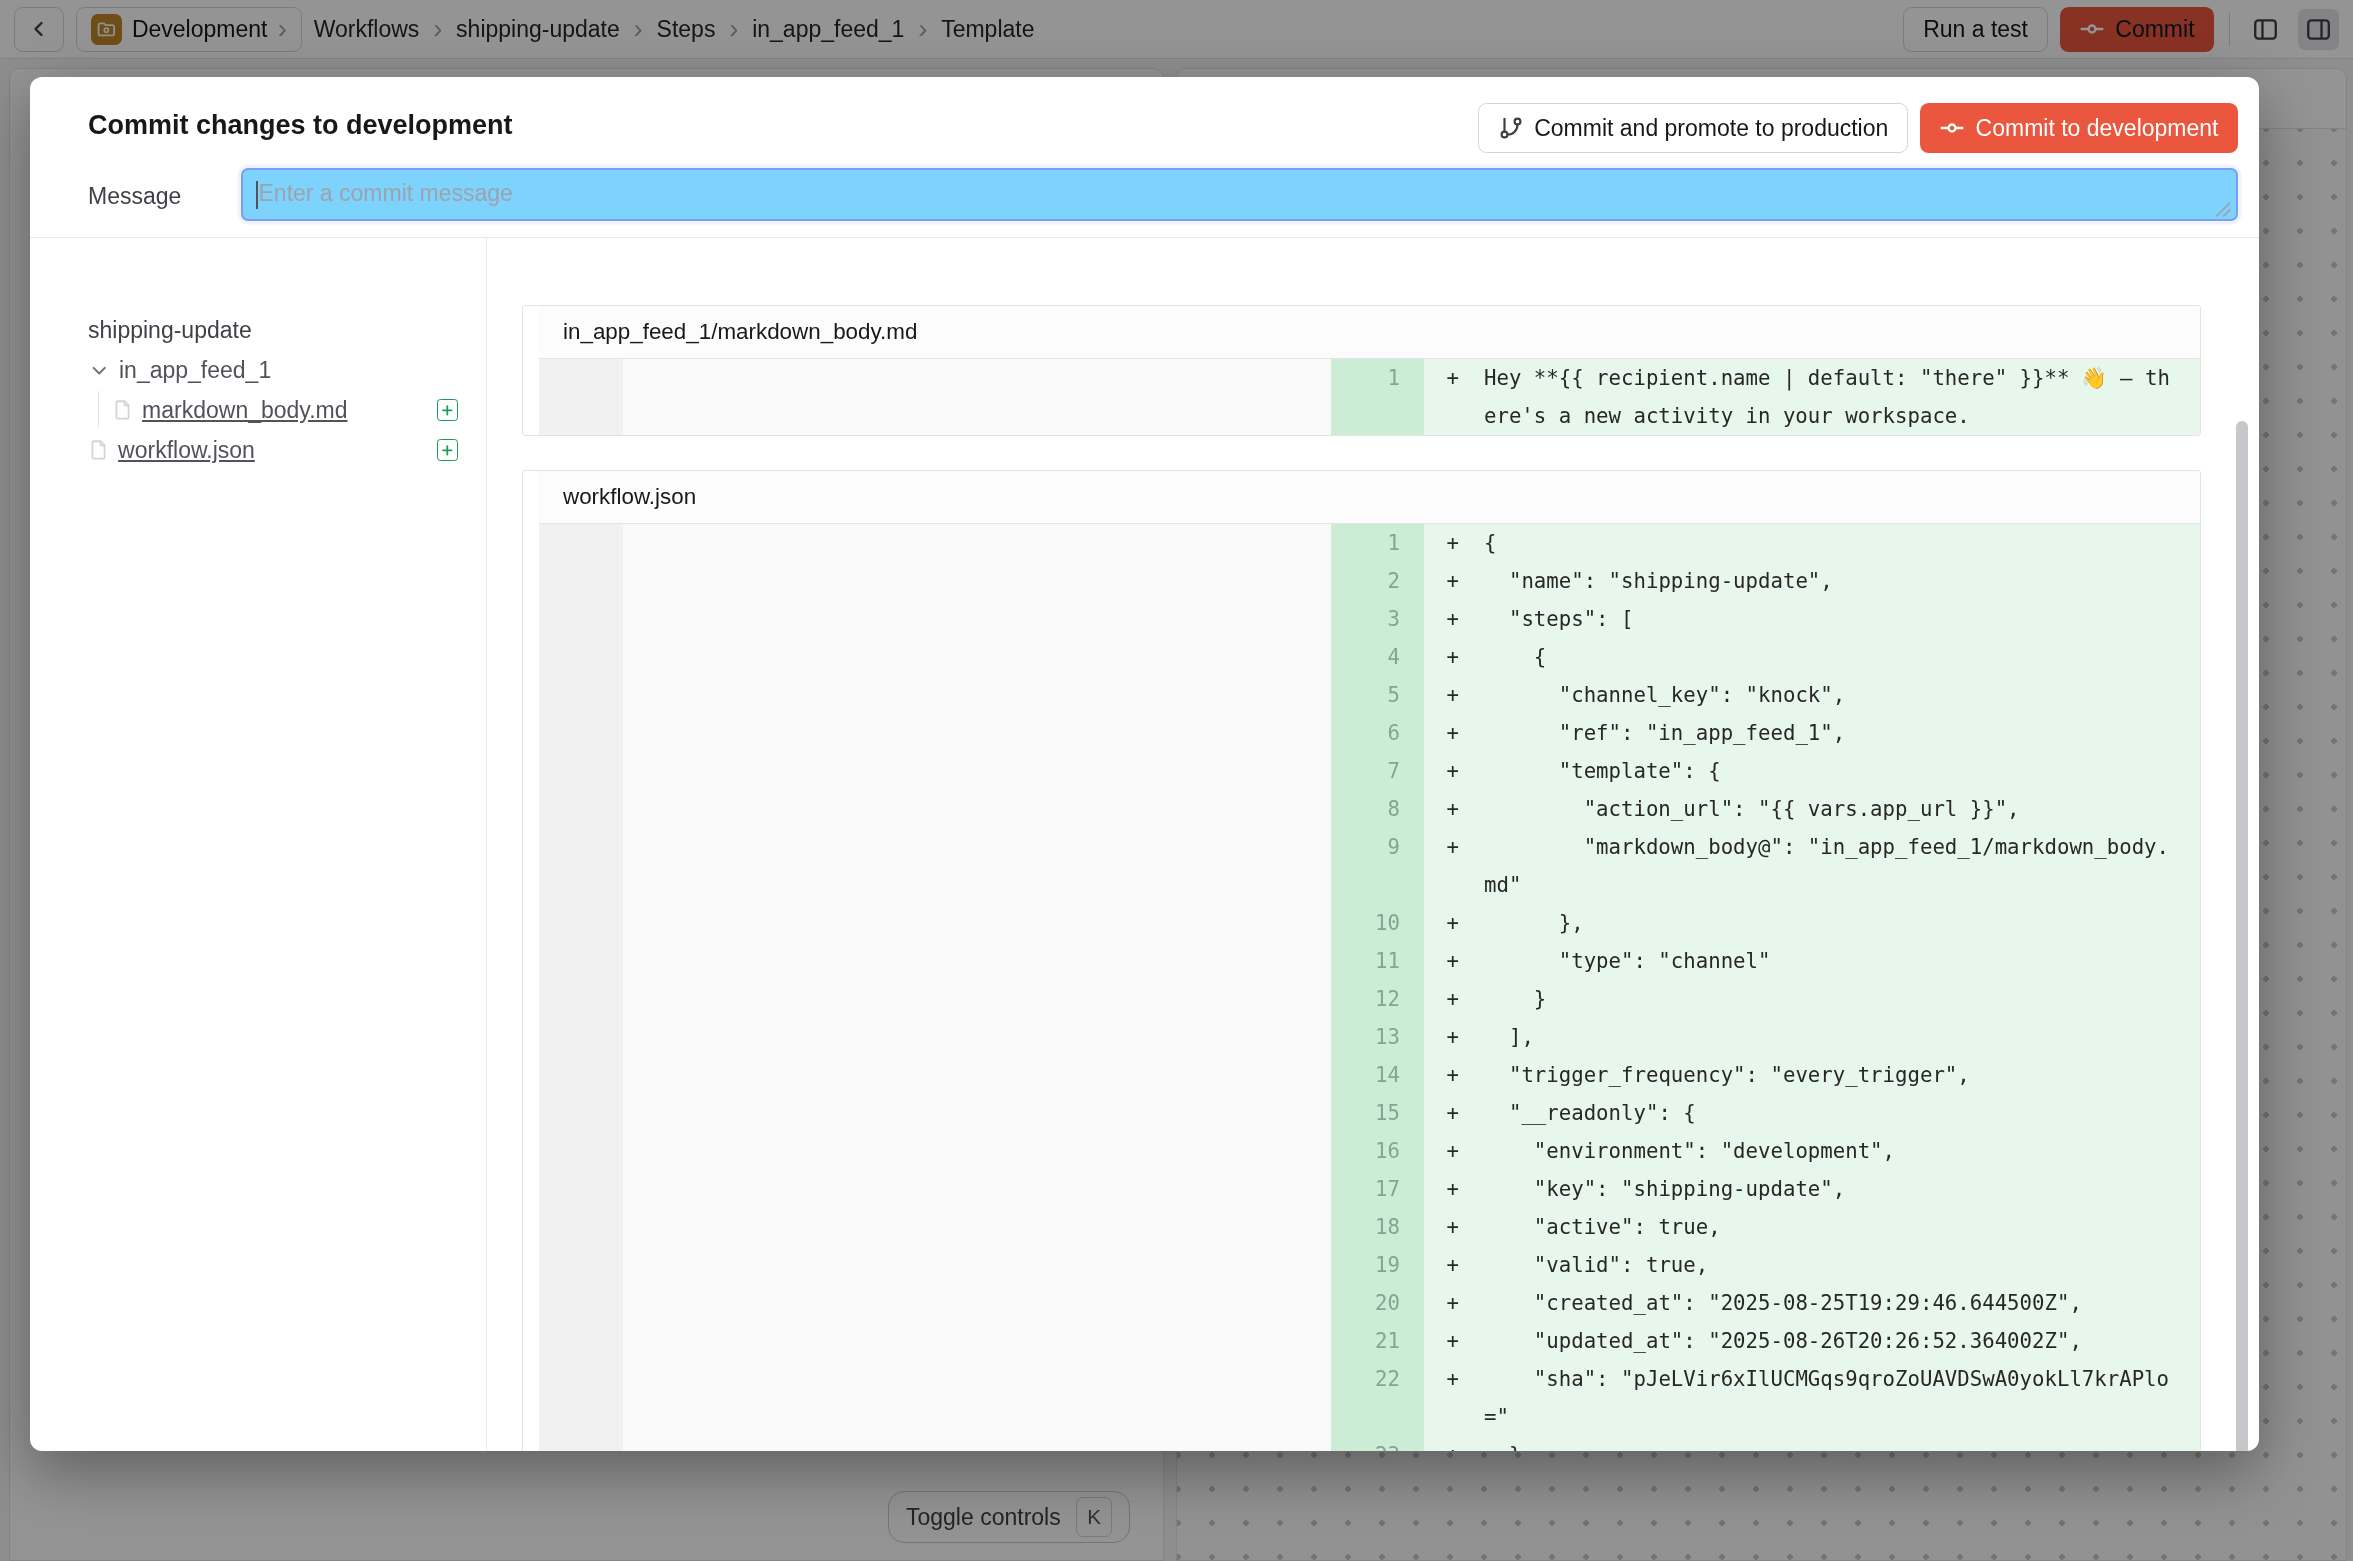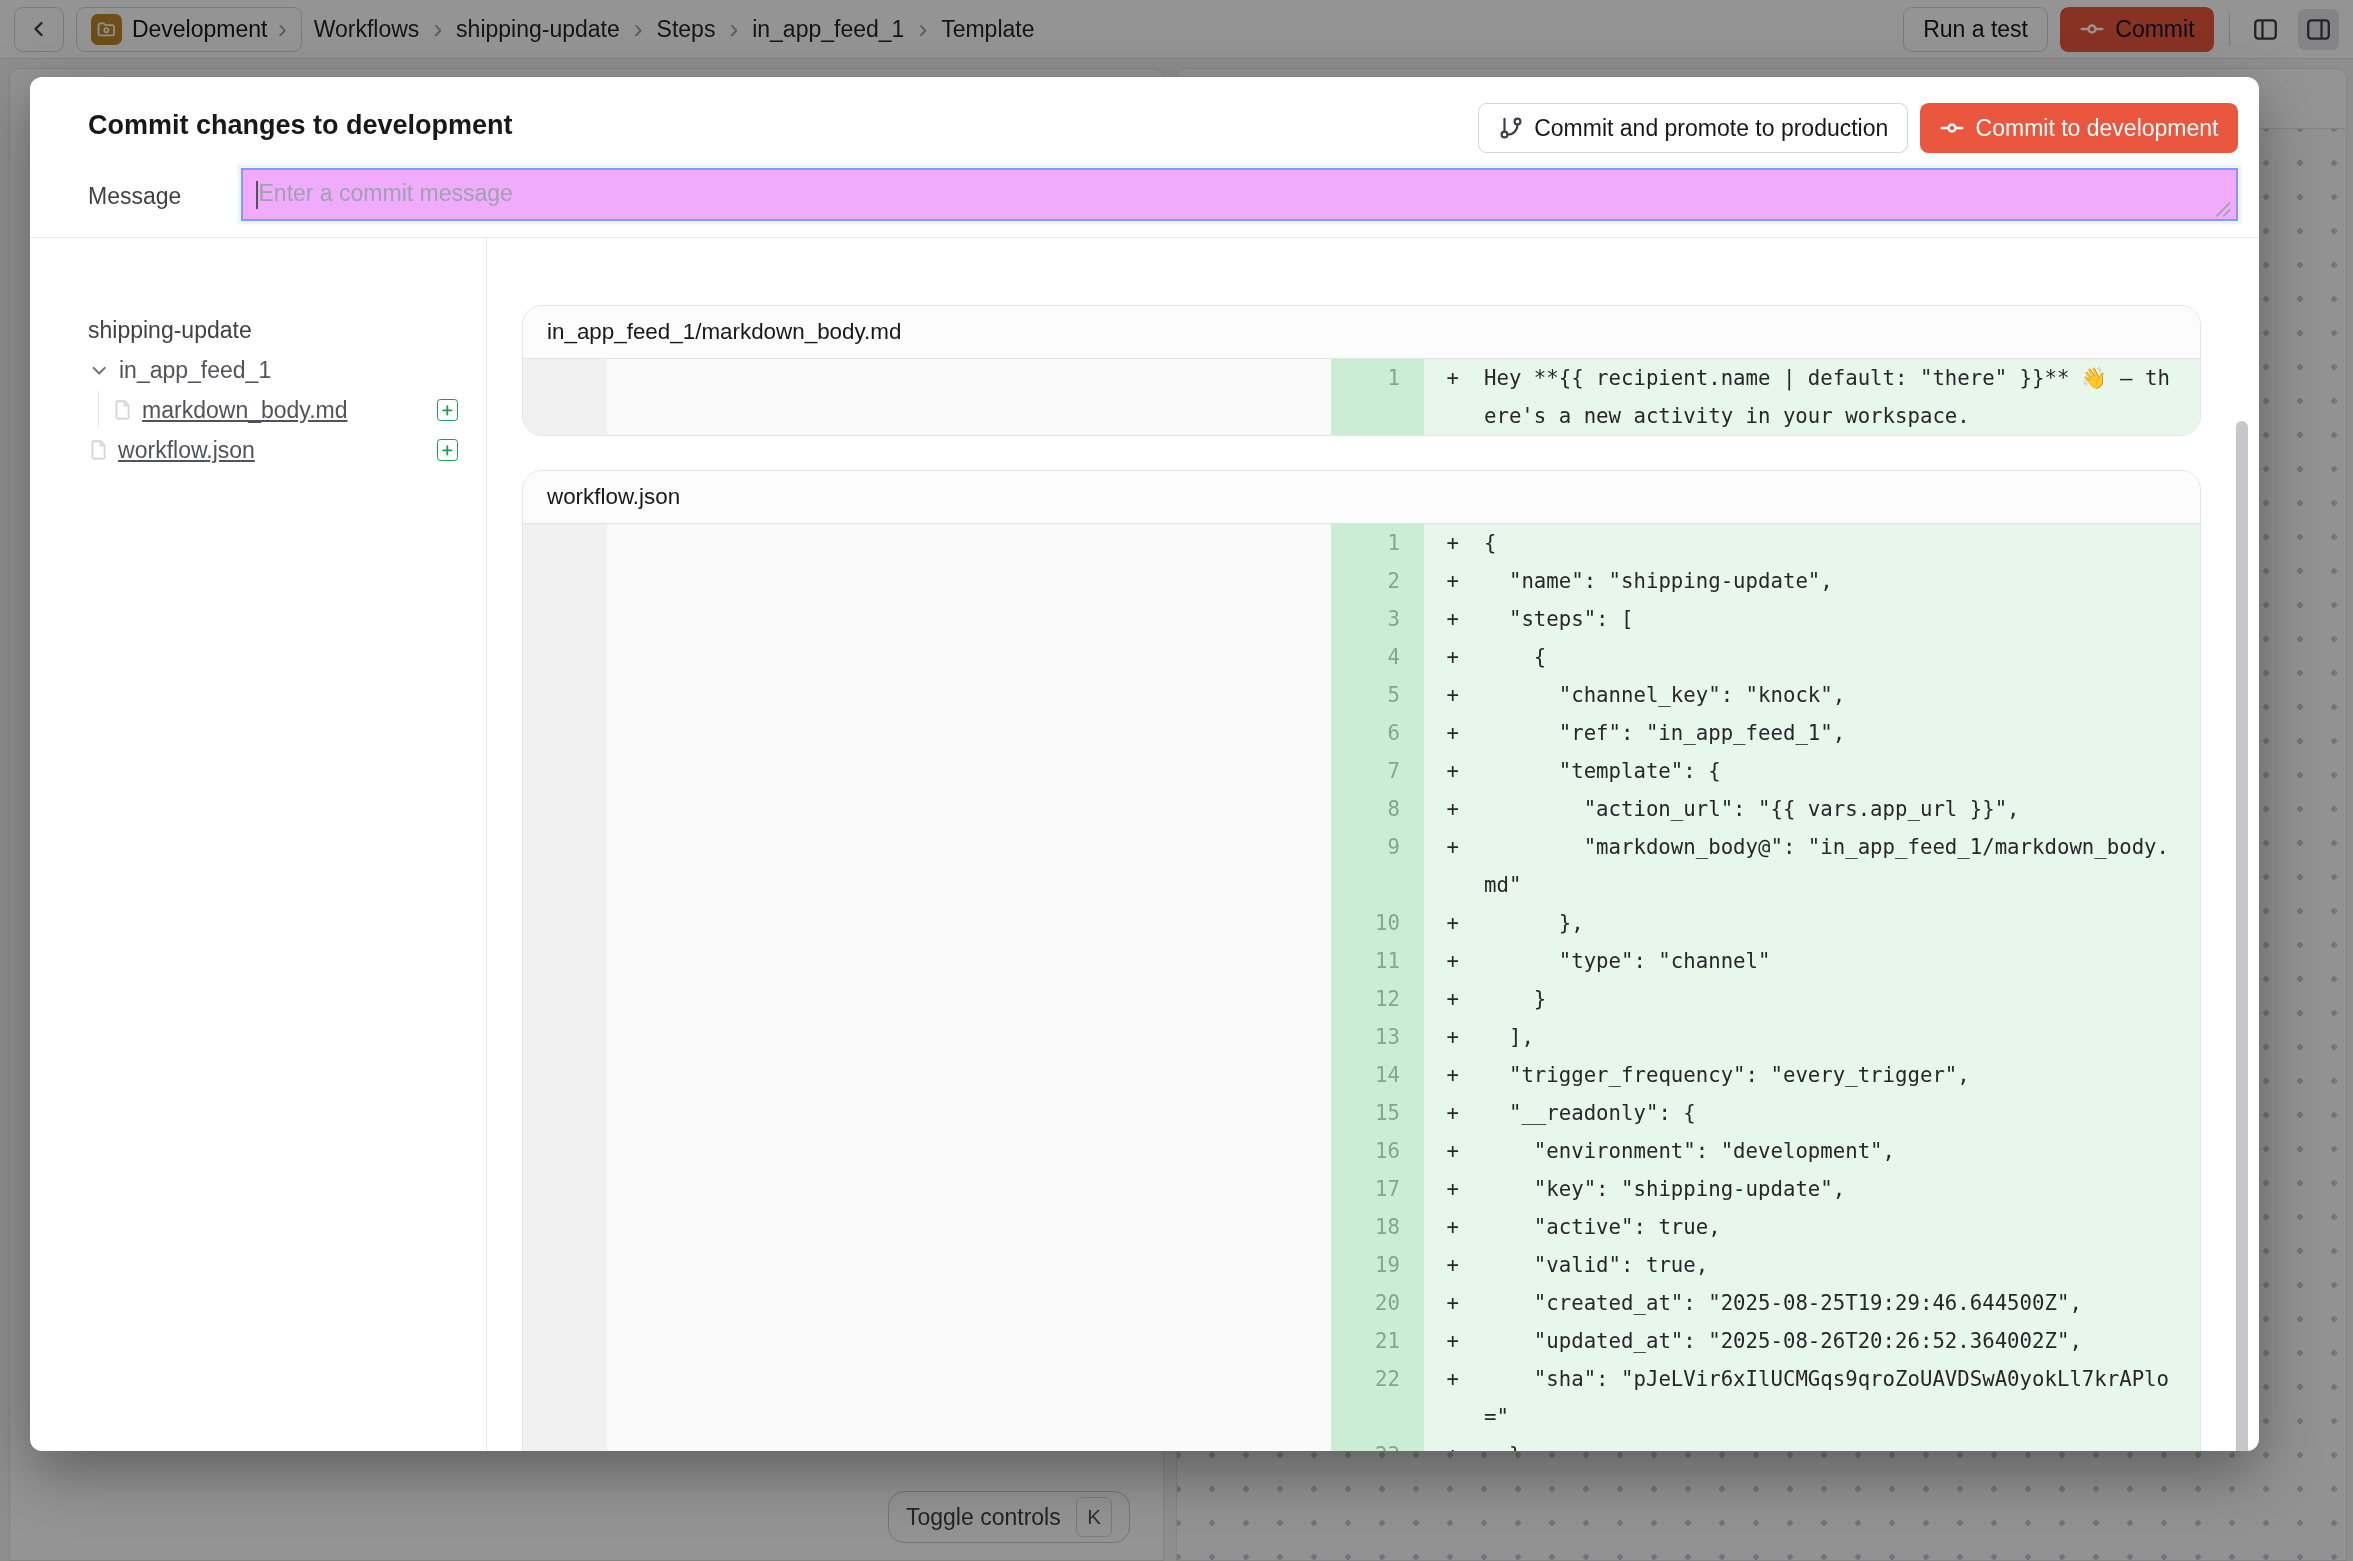--- a/index.html
+++ b/index.html
@@ -50,44 +50,44 @@
            border-radius:12px; box-shadow:0 20.7px 60px rgba(0,0,0,0.35); z-index:20; overflow:hidden; }
   .modal-header { position:relative; height:161px; border-bottom:0.9px solid #E8E8EA; }
   .modal-title { position:absolute; left:58px; top:33px; font-size:27px; font-weight:700; color:#18181B; }
   .header-actions { position:absolute; right:21.5px; top:26px; display:flex; gap:12px; }
   .promote-btn { height:50px; padding:0 19px; font-size:23px; }
   .commit-dev-btn { height:50px; padding:0 19px; background:#EA573E; border:none; color:#fff; border-radius:8.6px;
                     display:flex; align-items:center; gap:10.3px; font-size:23px; cursor:pointer; }
   .message-row { position:absolute; left:58px; right:21.5px; top:91px; display:flex; align-items:center; }
   .message-label { width:153px; font-size:23px; color:#3F3F46; }
   .msg-field-wrap { position:relative; flex:1; }
-  .msg-field { width:100%; height:53px; border:2.6px solid #7B9DF8; border-radius:0; padding:10.3px 15.5px;
+  .msg-field { width:100%; height:53px; border:2.6px solid #7B9DF8; border-radius:7px; padding:10.3px 15.5px;
                font-size:23px; color:#18181B; font-family:"Liberation Sans", sans-serif; resize:none;
-               outline:none; box-shadow:0 0 0 3.4px rgba(123,157,248,0.12); background:#f0abfc; }
+               outline:none; box-shadow:0 0 0 3.4px rgba(123,157,248,0.12); background:#7dd3fc; }
   .msg-field::placeholder { color:#9CA3AF; }
   .caret { position:absolute; left:14.6px; top:13px; width:2.2px; height:28px; background:#52525B; }
   .resize-grip { position:absolute; right:6px; bottom:6px; }
 
   .modal-body { position:absolute; left:0; top:161px; right:0; bottom:0; }
   .body-divider { position:absolute; left:456px; top:0; bottom:0; width:0.9px; background:#E8E8EA; }
 
   
   .tree { position:absolute; left:58px; top:72px; width:370px; }
   .tree-row { height:40px; display:flex; align-items:center; font-size:23px; color:#52525B; cursor:pointer; }
   .tree-root { color:#3F3F46; }
   .tree-folder { gap:8.6px; }
   .tree-file { gap:8.6px;text-decoration:underline; }
   .tree-file.indented { padding-left:24px; }
   .plus-badge { margin-left:auto; width:21.5px; height:21.5px; border:1.7px solid #1A9E54; border-radius:3.4px;
                 display:flex; align-items:center; justify-content:center; }
   .tree-guide { position:absolute; left:9.5px; top:81px; height:36px; width:1.3px; background:#E4E4E7; }
 
   
   .diff-area { position:absolute; left:492px; right:58px; top:0; bottom:0; padding-top:67px; }
-  .diff-panel { border:0.9px solid #E4E4E7; border-radius:20px; overflow:hidden; margin-bottom:34px; background:#fff; }
+  .diff-panel { border:0.9px solid #E4E4E7; border-radius:3px; overflow:hidden; margin-bottom:34px; background:#fff;padding-left:16px; }
   .diff-head { height:53px; background:#FCFCFC; border-bottom:0.9px solid #E4E4E7;
                display:flex; align-items:center; padding-left:24px; font-size:22.4px; font-weight:500; color:#18181B; }
   .diff-body { font-family:"DejaVu Sans Mono", monospace; font-size:20.7px; line-height:38px; color:#27272A; }
   .diff-row { display:flex; align-items:stretch; }
   .dg-old-gutter { width:84px; background:#F1F1F2; flex:none; }
   .dg-old-content { flex:1; background:#FAFAFA; }
   .dg-num { width:93px; flex:none; background:#CBEDD5; color:#84A591; text-align:right; padding-right:24px; }
   .dg-sign { width:60px; flex:none; background:#E7F7EB; padding-left:22.4px; }
   .dg-text { width:716px; flex:none; background:#E7F7EB; padding-right:22.4px;
              white-space:pre-wrap; word-break:break-all; overflow-wrap:anywhere; }

